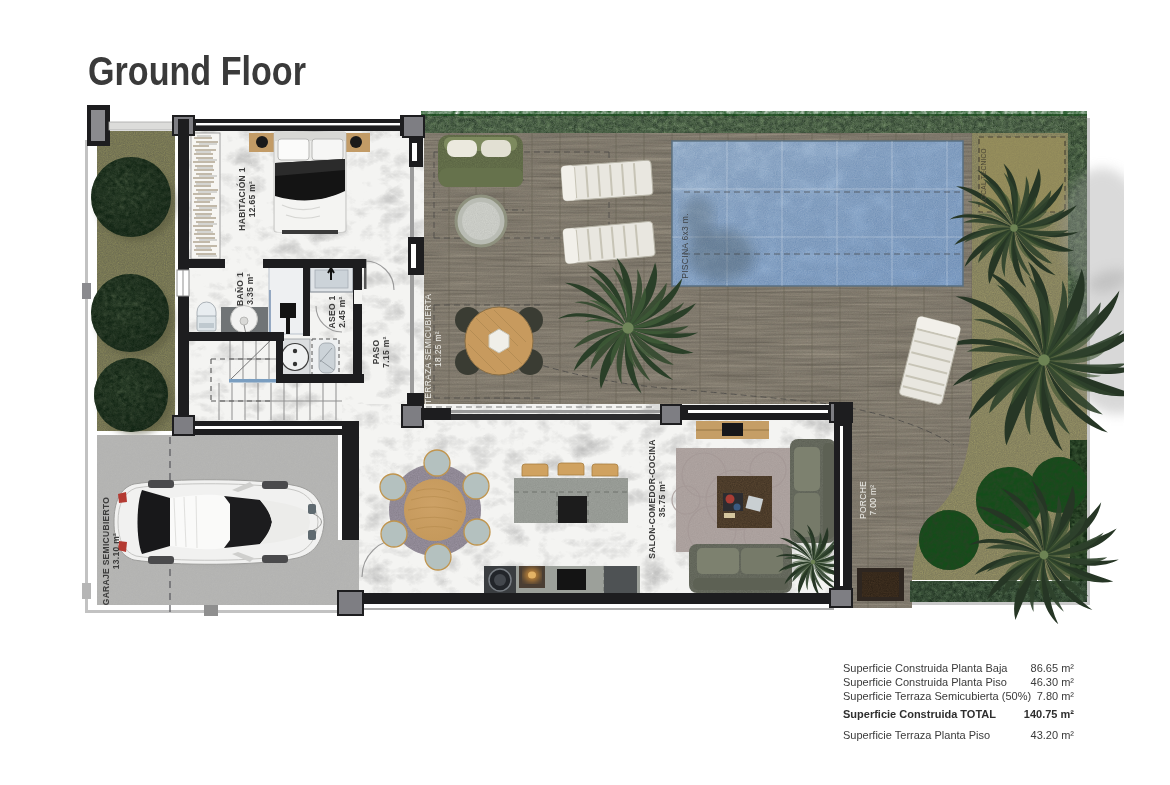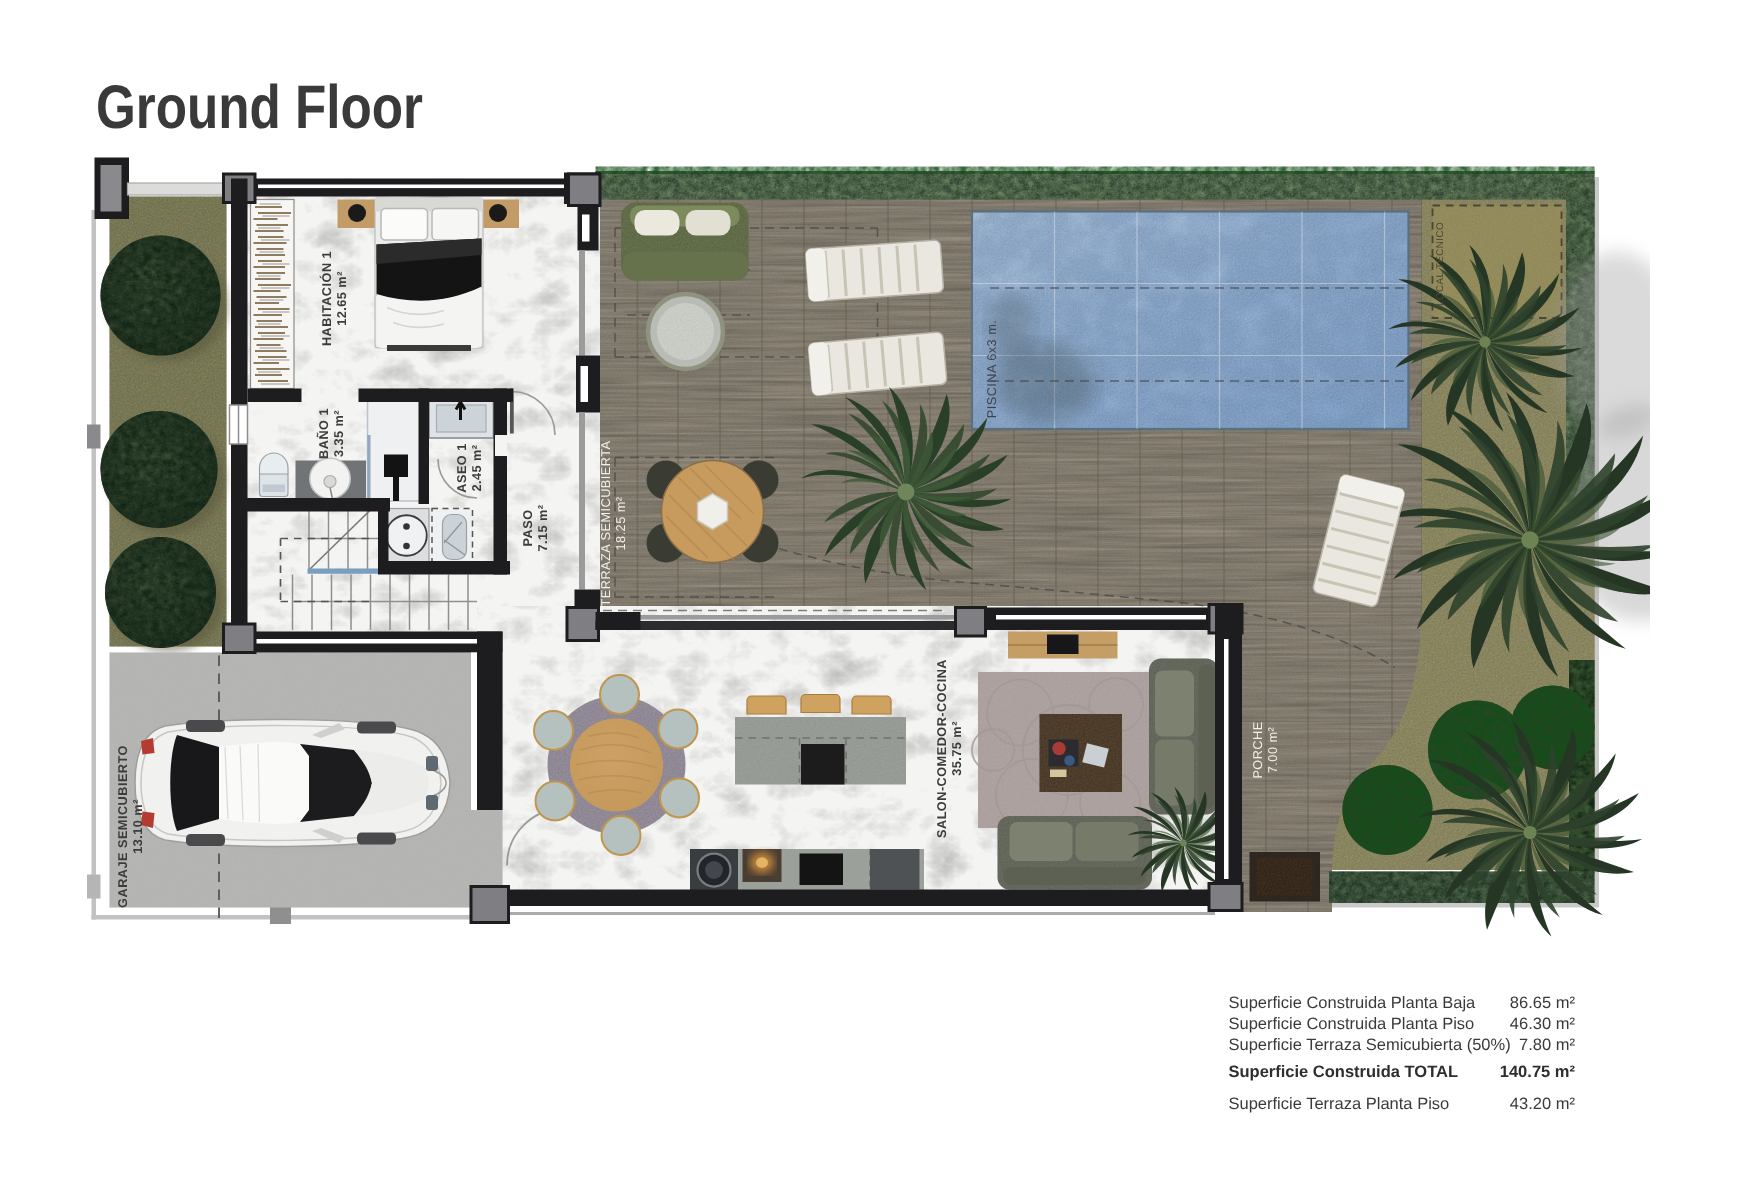--- a/index.html
+++ b/index.html
@@ -1,17 +1,17 @@
 <!DOCTYPE html>
 <html><head>
 <meta charset="utf-8">
 <style>
   html,body{margin:0;padding:0;background:#ffffff;}
   .page{position:relative;width:1100px;height:785px;background:#ffffff;overflow:hidden;
-        font-family:"Liberation Sans", sans-serif;}
+        font-family:"Liberation Sans", sans-serif;padding-left:24px;}
   svg{display:block;}
 </style>
 </head>
 <body>
 <div class="page">
 <svg width="1170" height="785" viewBox="0 0 1170 785" xmlns="http://www.w3.org/2000/svg">
 <defs>
 
   <filter id="nDark" x="0%" y="0%" width="100%" height="100%" color-interpolation-filters="sRGB">
     <feTurbulence type="fractalNoise" baseFrequency="0.9" numOctaves="3" stitchTiles="stitch" result="t"></feTurbulence>

